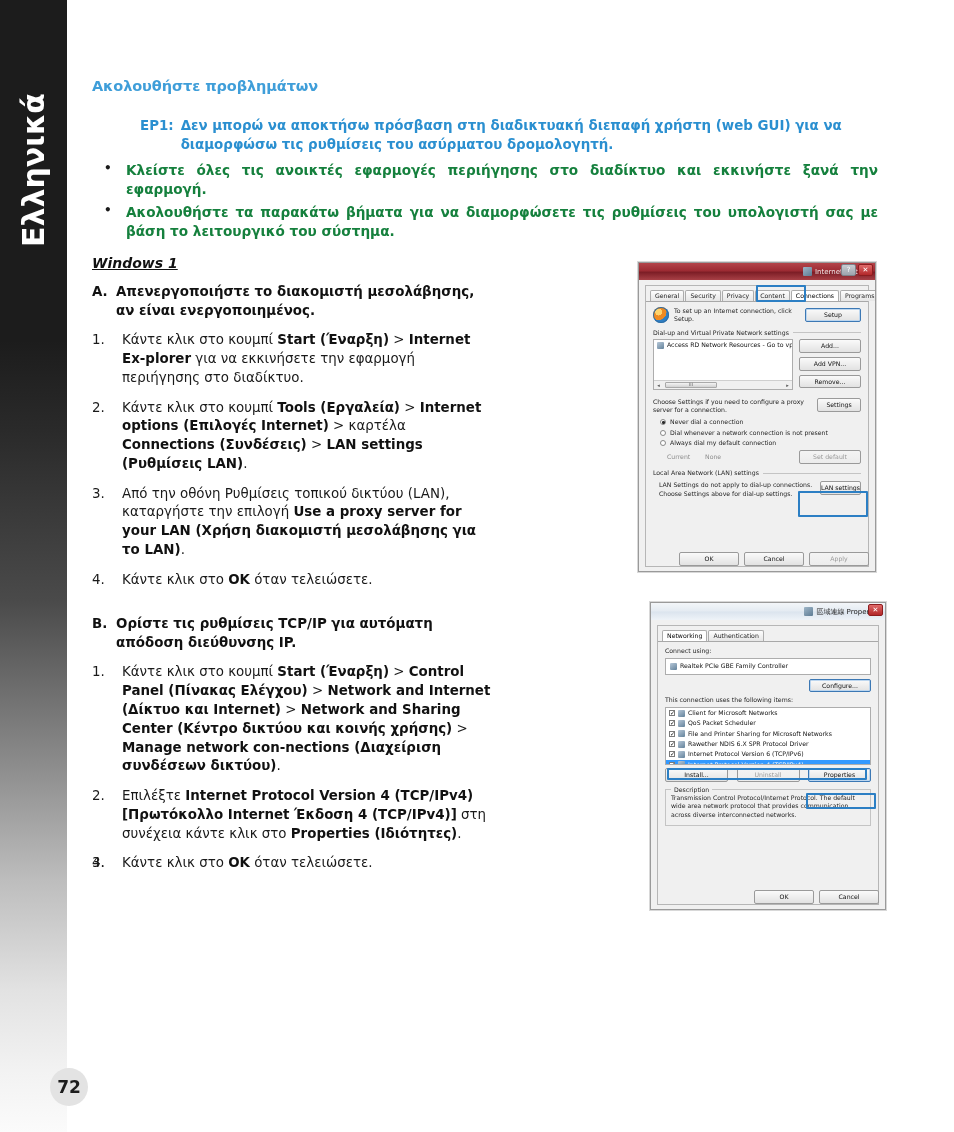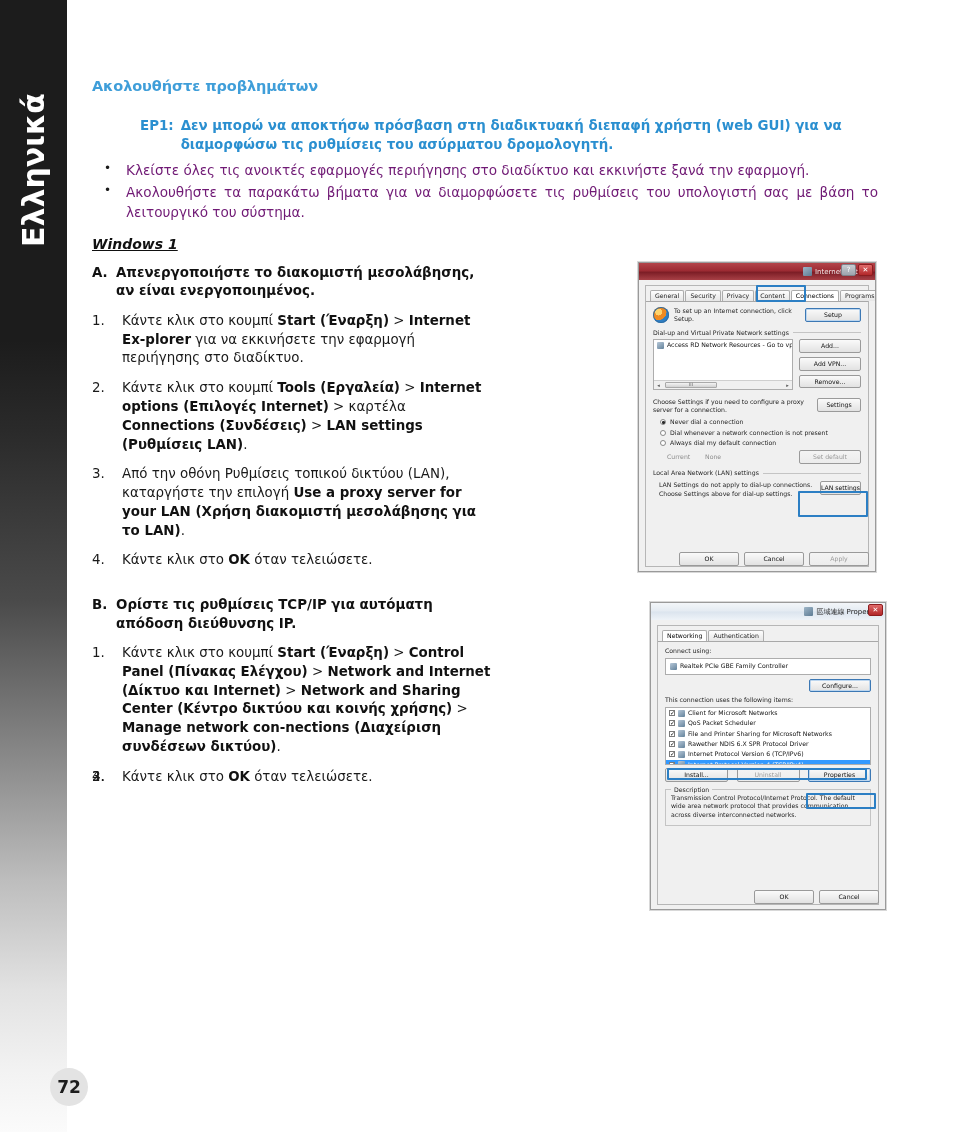--- a/index.html
+++ b/index.html
@@ -65,24 +65,25 @@
   }
   .faq-tag { flex:0 0 auto; padding-right:7px; }
   .faq-q   { flex:1 1 auto; }
 
   ul.bullets { list-style:none; margin:7px 0 0 0; padding:0; }
   ul.bullets li {
     position:relative;
     padding-left:34px;
     font-size:13.6px;
     line-height:1.42;
-    color:#701a75;
+    color:#15803d;
     margin-top:3px;
     text-align:justify;
     padding-right:4px;
+    font-weight:bold;
   }
   ul.bullets li:before {
     content:"\2022";
     position:absolute; left:12px; top:-1px;
     font-size:12px; color:#1a1a1a;
   }
   ul.bullets li.jst { text-align:justify; }
 
   .os-title {
     font-style:italic; font-weight:bold;
@@ -285,21 +286,21 @@
   </div>
 
   <div class="band" style="margin-top:26px;">
     <div class="col-text">
       <div class="lettered">
         <span class="ltr">B.</span>
         <span class="txt">Ορίστε τις ρυθμίσεις TCP/IP για αυτόματη απόδοση διεύθυνσης IP.</span>
       </div>
       <ol class="steps" id="steps-b">
           <li><span class="num">1.</span><span><span>Κάντε κλικ στο κουμπί </span><b>Start (Έναρξη)</b><span> &gt; </span><b>Control Panel (Πίνακας Ελέγχου)</b><span> &gt; </span><b>Network and Internet (Δίκτυο και Internet)</b><span> &gt; </span><b>Network and Sharing Center (Κέντρο δικτύου και κοινής χρήσης)</b><span> &gt; </span><b>Manage network con-nections (Διαχείριση συνδέσεων δικτύου)</b><span>.</span></span></li>
-          <li><span class="num">2.</span></li>
+          <li><span class="num">2.</span><span><span>Επιλέξτε </span><b>Internet Protocol Version 4 (TCP/IPv4) [Πρωτόκολλο Internet Έκδοση 4 (TCP/IPv4)]</b><span> στη συνέχεια κάντε κλικ στο </span><b>Properties (Ιδιότητες)</b><span>.</span></span></li>
           <li><span class="num">3.</span></li>
           <li><span class="num">4.</span><span><span>Κάντε κλικ στο </span><b>OK</b><span> όταν τελειώσετε.</span></span></li>
         </ol>
     </div>
   </div>
 
   <div class="winshot" id="shot-ie">
     <div class="titlebar tb-red">
       <span class="tb-icon"></span>
       <span class="tb-title">Internet Options</span>

